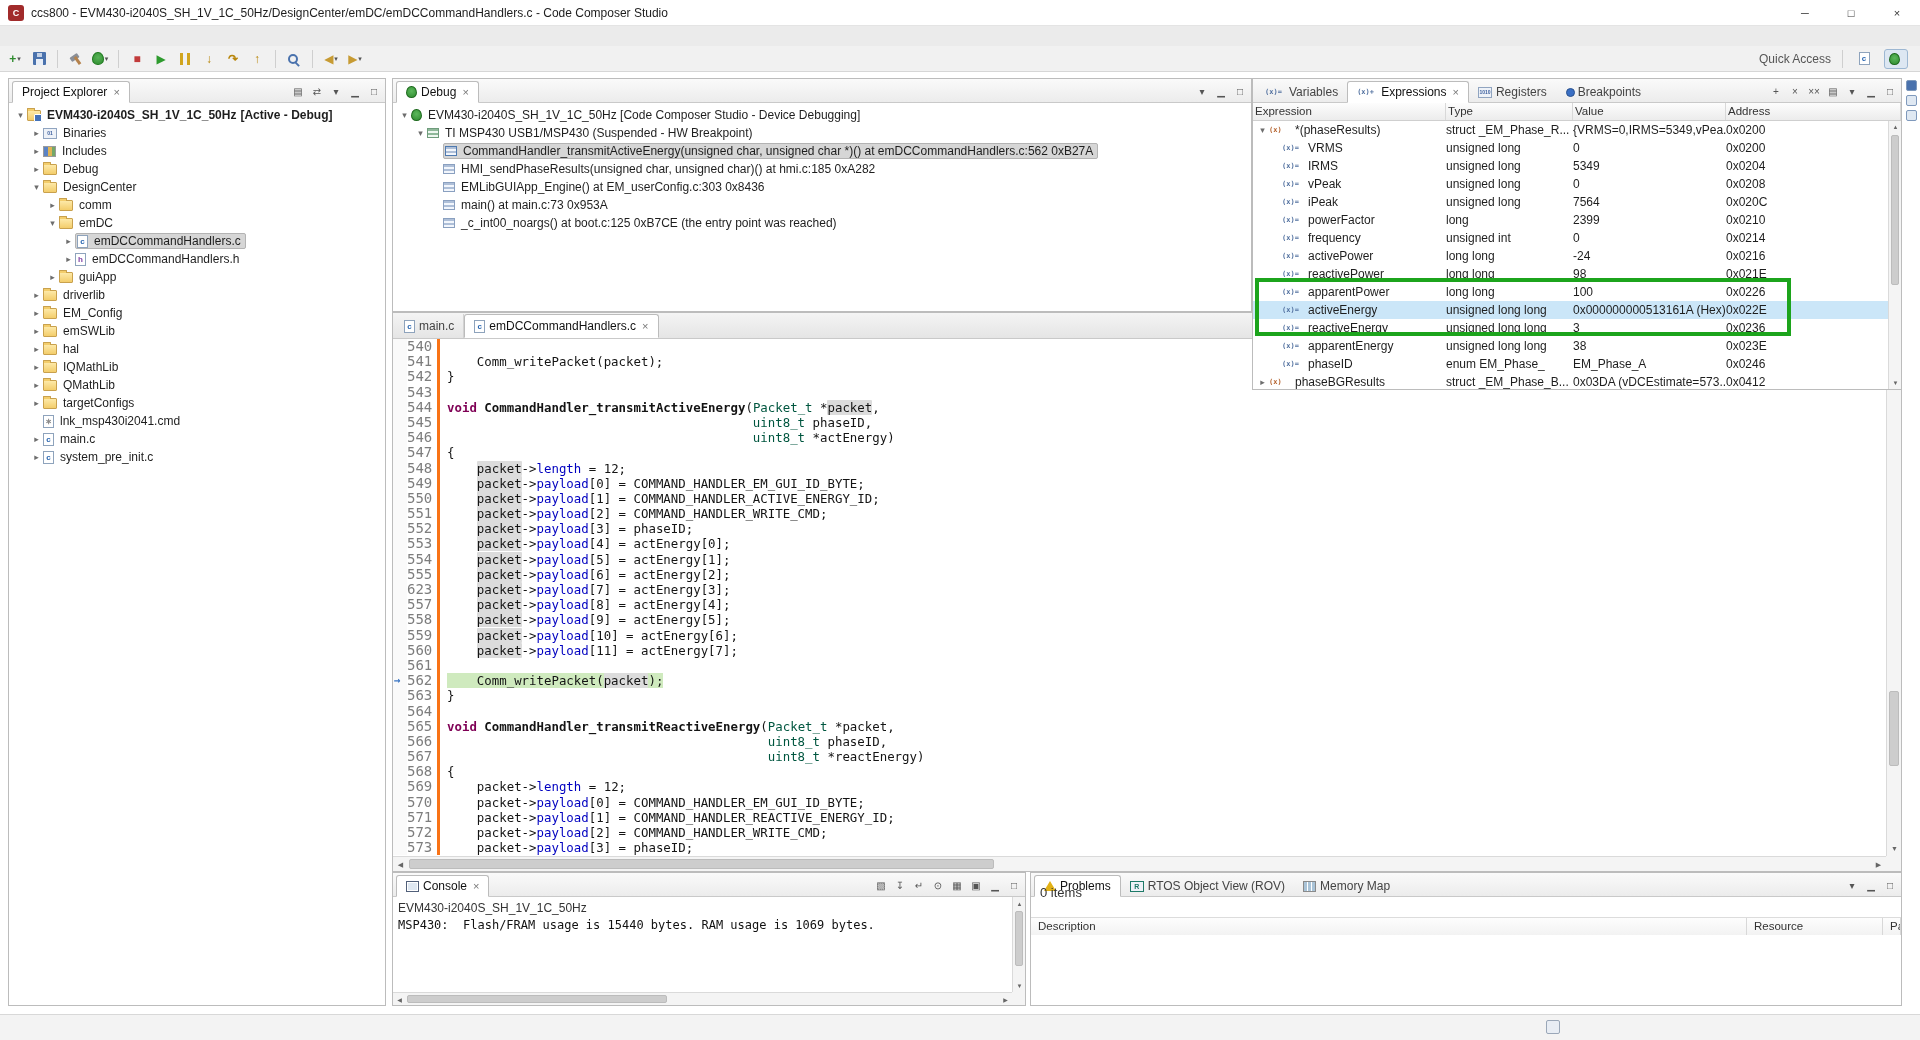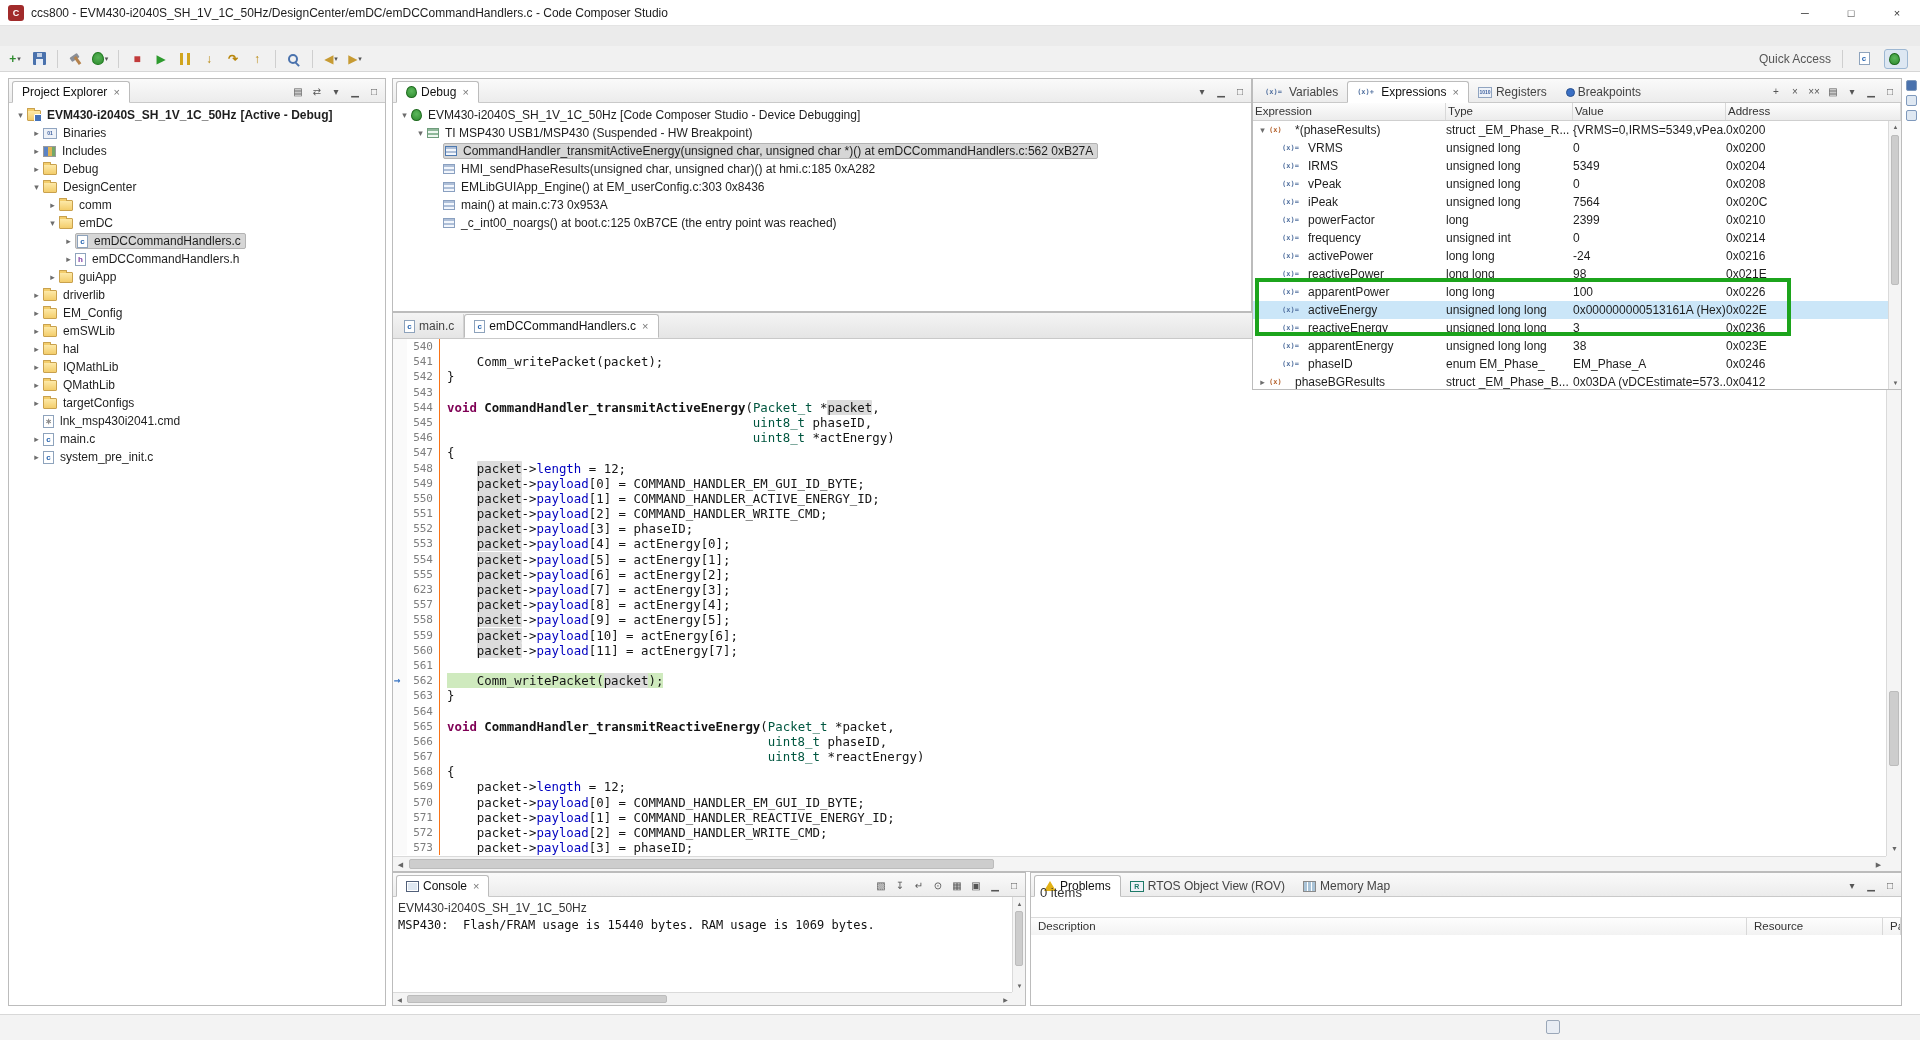--- a/index.html
+++ b/index.html
@@ -98,21 +98,21 @@
   #annotation-box{position:absolute;left:1255px;top:206px;width:536px;height:58px;border:4px solid #1ca41c;z-index:30;pointer-events:none}
 
   
   .etabs{height:26px;background:linear-gradient(#f4f4f4,#e5e5e5);border-bottom:1px solid #c9c9c9;display:flex;align-items:flex-end;padding-left:2px}
   .etab{display:inline-flex;align-items:center;height:24px;padding:0 9px;font-size:12px;color:#444;border-right:1px solid #d2d2d2;white-space:nowrap}
   .etab.active{background:#fff;border:1px solid #bcbcbc;border-bottom-color:#fff;border-radius:3px 3px 0 0;color:#111}
   #code-wrap{position:absolute;left:0;top:26px;right:15px;bottom:15px;overflow:hidden;background:#fff}
   .cl{display:flex;height:15.2px;font:12.4px/15.2px "DejaVu Sans Mono","Liberation Mono",monospace;white-space:pre}
   .cg{width:14px;flex:none;background:#fafafa;position:relative}
   .ip-arrow{position:absolute;left:1px;top:1px;font-size:11px;line-height:13px;color:#3b76c4;font-weight:bold}
-  .cn{width:33px;flex:none;text-align:right;padding-right:6px;color:#7d7d7d;font-size:11px;border-right:1px solid #f97316}
+  .cn{width:33px;flex:none;text-align:right;padding-right:6px;color:#7d7d7d;font-size:14px;border-right:3px solid #f97316}
   .cc{padding-left:7px;color:#141414}
   .kw{color:#7f0055;font-weight:bold}
   .ty{color:#00563f}
   .fld{color:#0000c0}
   .fnb{font-weight:bold}
   .occ{background:#dcdcdc;border-radius:1px}
   .curline{background:#cfeabe}
 
   
   .vsb{position:absolute;background:#f4f4f4;border-left:1px solid #dadada}

